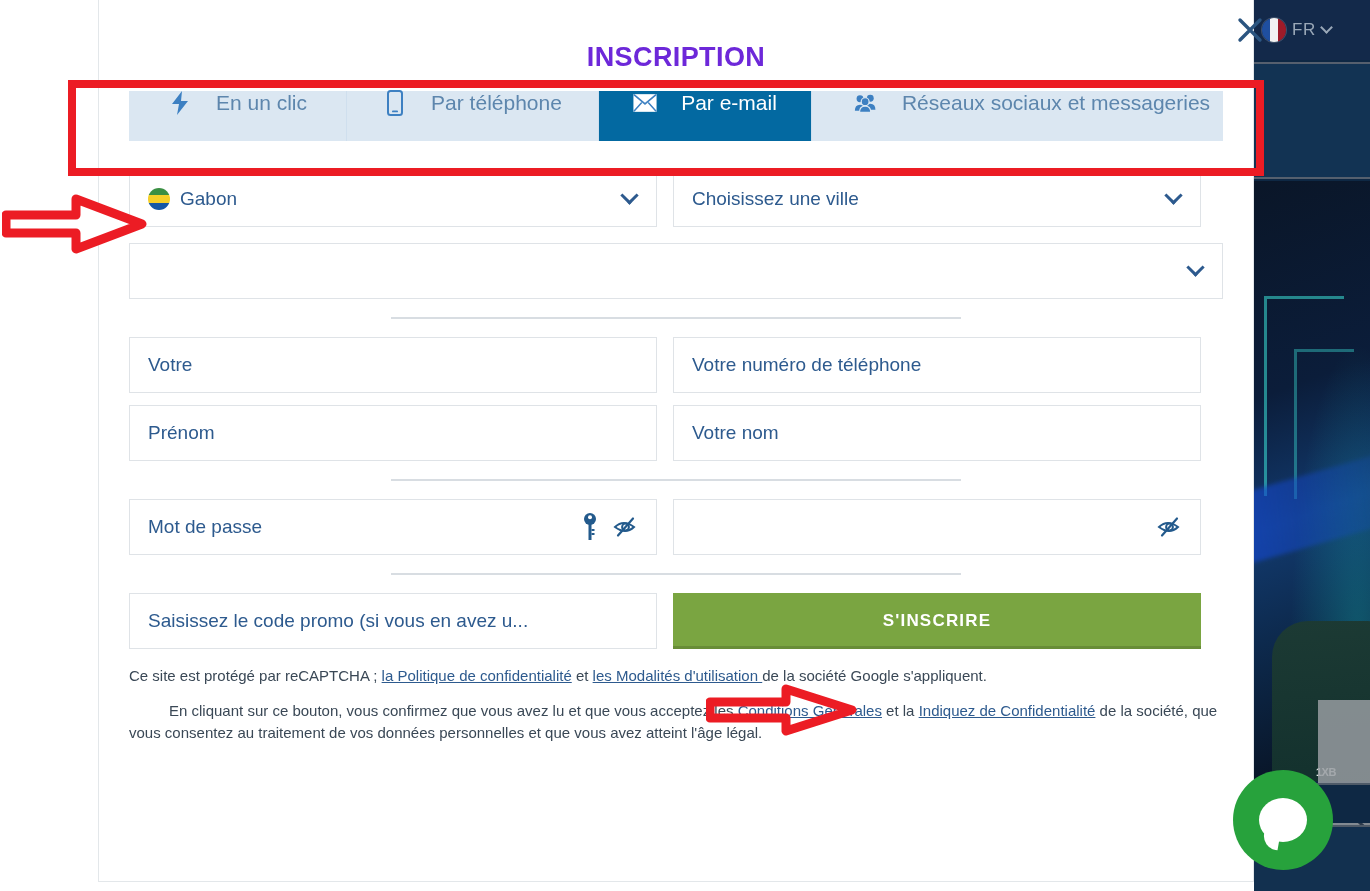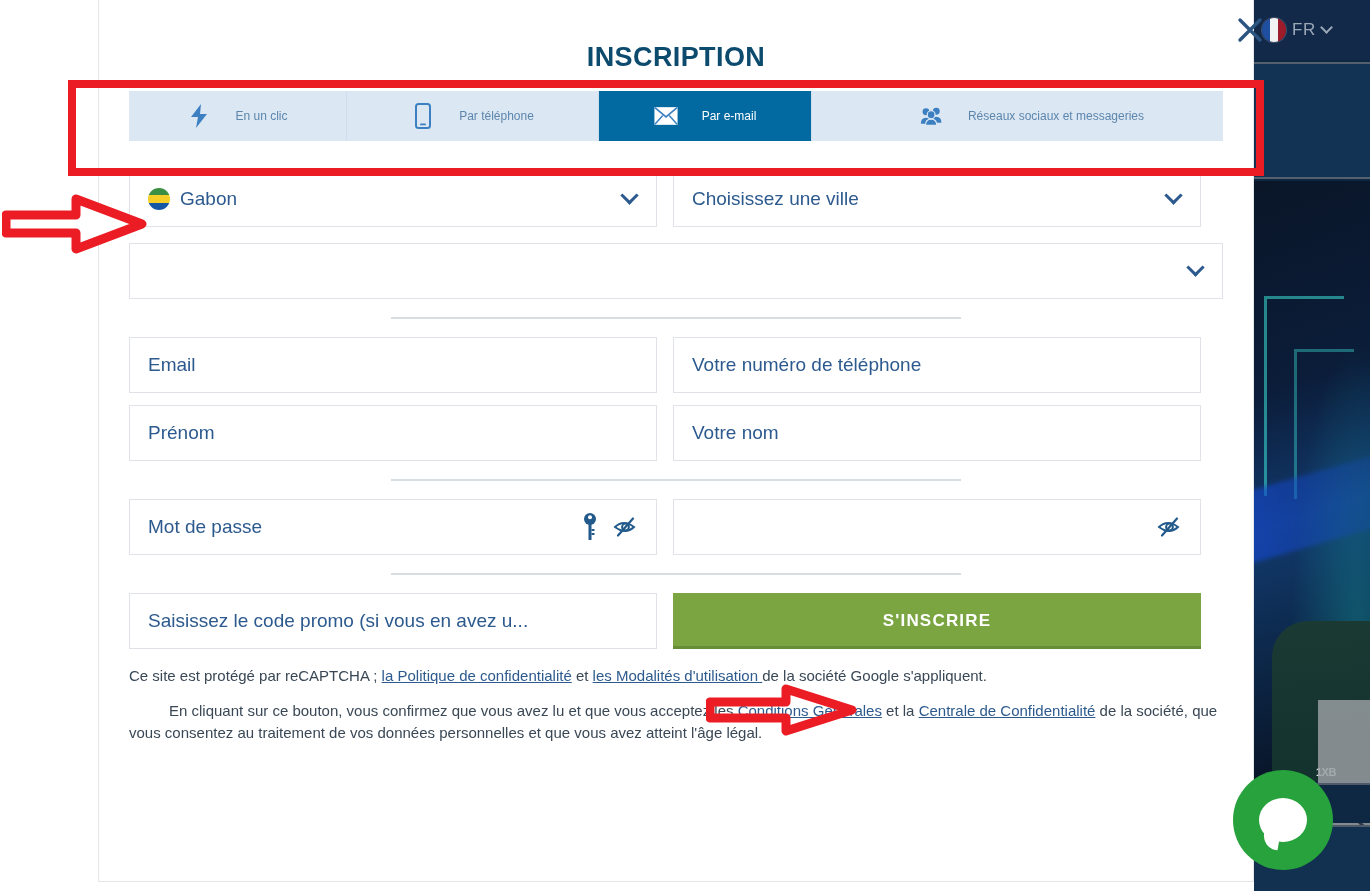--- a/index.html
+++ b/index.html
@@ -67,30 +67,30 @@
     background:#fff; border:1px solid #e3e7ea; border-top:none;
   }
   .modal-close {
     position:absolute; top:10px; left:1131px; width:40px; height:40px;
     display:flex; align-items:center; justify-content:center; cursor:pointer;
     z-index:30;
   }
   .modal-close svg { width:28px; height:28px; }
 
   .modal-title {
-    text-align:center; color:#0c4a6e; font-size:27px; font-weight:bold;
+    text-align:center; color:#6d28d9; font-size:27px; font-weight:bold;
     letter-spacing:.4px; padding-top:42px; padding-bottom:18px;
   }
 
   
   .tabs-wrap { padding:0 30px; }
   .tabs { display:flex; height:50px; background:#dbe7f2; }
   .tab {
-    flex:0 0 auto; display:flex; align-items:center; justify-content:center; gap:24px;
-    font-size:12px; color:#5d86ad; cursor:pointer; padding:0 22px;
+    flex:0 0 auto; display:flex; justify-content:center; gap:24px;
+    font-size:21px; color:#5d86ad; cursor:pointer; padding:0 22px;
     border-right:1px solid #cfdfee;
   }
   .tab:last-child { border-right:none; }
   .tab.active { background:#0369a1; color:#ffffff; }
   .tab-icon { display:flex; align-items:center; justify-content:center; width:24px; height:24px; }
   .tab-icon svg { display:block; }
   .tab-w1 { width:218px; } .tab-w2 { width:252px; } .tab-w3 { width:213px; } .tab-w4 { width:440px; }
 
   
   .form { padding:30px 30px 0 30px; }
@@ -272,21 +272,21 @@
       </div>
 
       <div class="gap-18"></div>
       <div class="divider-wrap">
           <div class="divider"></div>
         </div>
       <div class="gap-18"></div>
 
       <div class="row">
         <div class="field half">
-          <span class="ph">Email</span>
+          <span class="ph">Votre</span>
         </div>
         <div class="field half">
           <span class="ph">Votre numéro de téléphone</span>
         </div>
       </div>
 
       <div class="gap-12"></div>
 
       <div class="row">
         <div class="field half">
@@ -351,21 +351,21 @@
         <button class="submit">S'INSCRIRE</button>
       </div>
 
     </div>
 
     <div class="legal">
       <p>
         <span>Ce site est protégé par reCAPTCHA ; </span><a href="#">la Politique de confidentialité</a><span> et </span><a href="#">les Modalités d'utilisation </a><span>de la société Google s'appliquent.</span>
       </p>
       <p class="second">
-        <span>En cliquant sur ce bouton, vous confirmez que vous avez lu et que vous acceptez les </span><a href="#">Conditions Générales</a><span> et la </span><a href="#">Centrale de Confidentialité</a><span> de la société, que vous consentez au traitement de vos données personnelles et que vous avez atteint l'âge légal.</span>
+        <span>En cliquant sur ce bouton, vous confirmez que vous avez lu et que vous acceptez les </span><a href="#">Conditions Générales</a><span> et la </span><a href="#">Indiquez de Confidentialité</a><span> de la société, que vous consentez au traitement de vos données personnelles et que vous avez atteint l'âge légal.</span>
       </p>
     </div>
 
   </div>
 
   <div class="anno-box"></div>
 
   <svg class="anno-arrow-left" viewBox="0 0 146 62">
     <path d="M4 22 H74 V6 L140 31 L74 56 V40 H4 Z" fill="#ffffff" stroke="#ec1c24" stroke-width="9" stroke-linejoin="round"></path>
   </svg>

